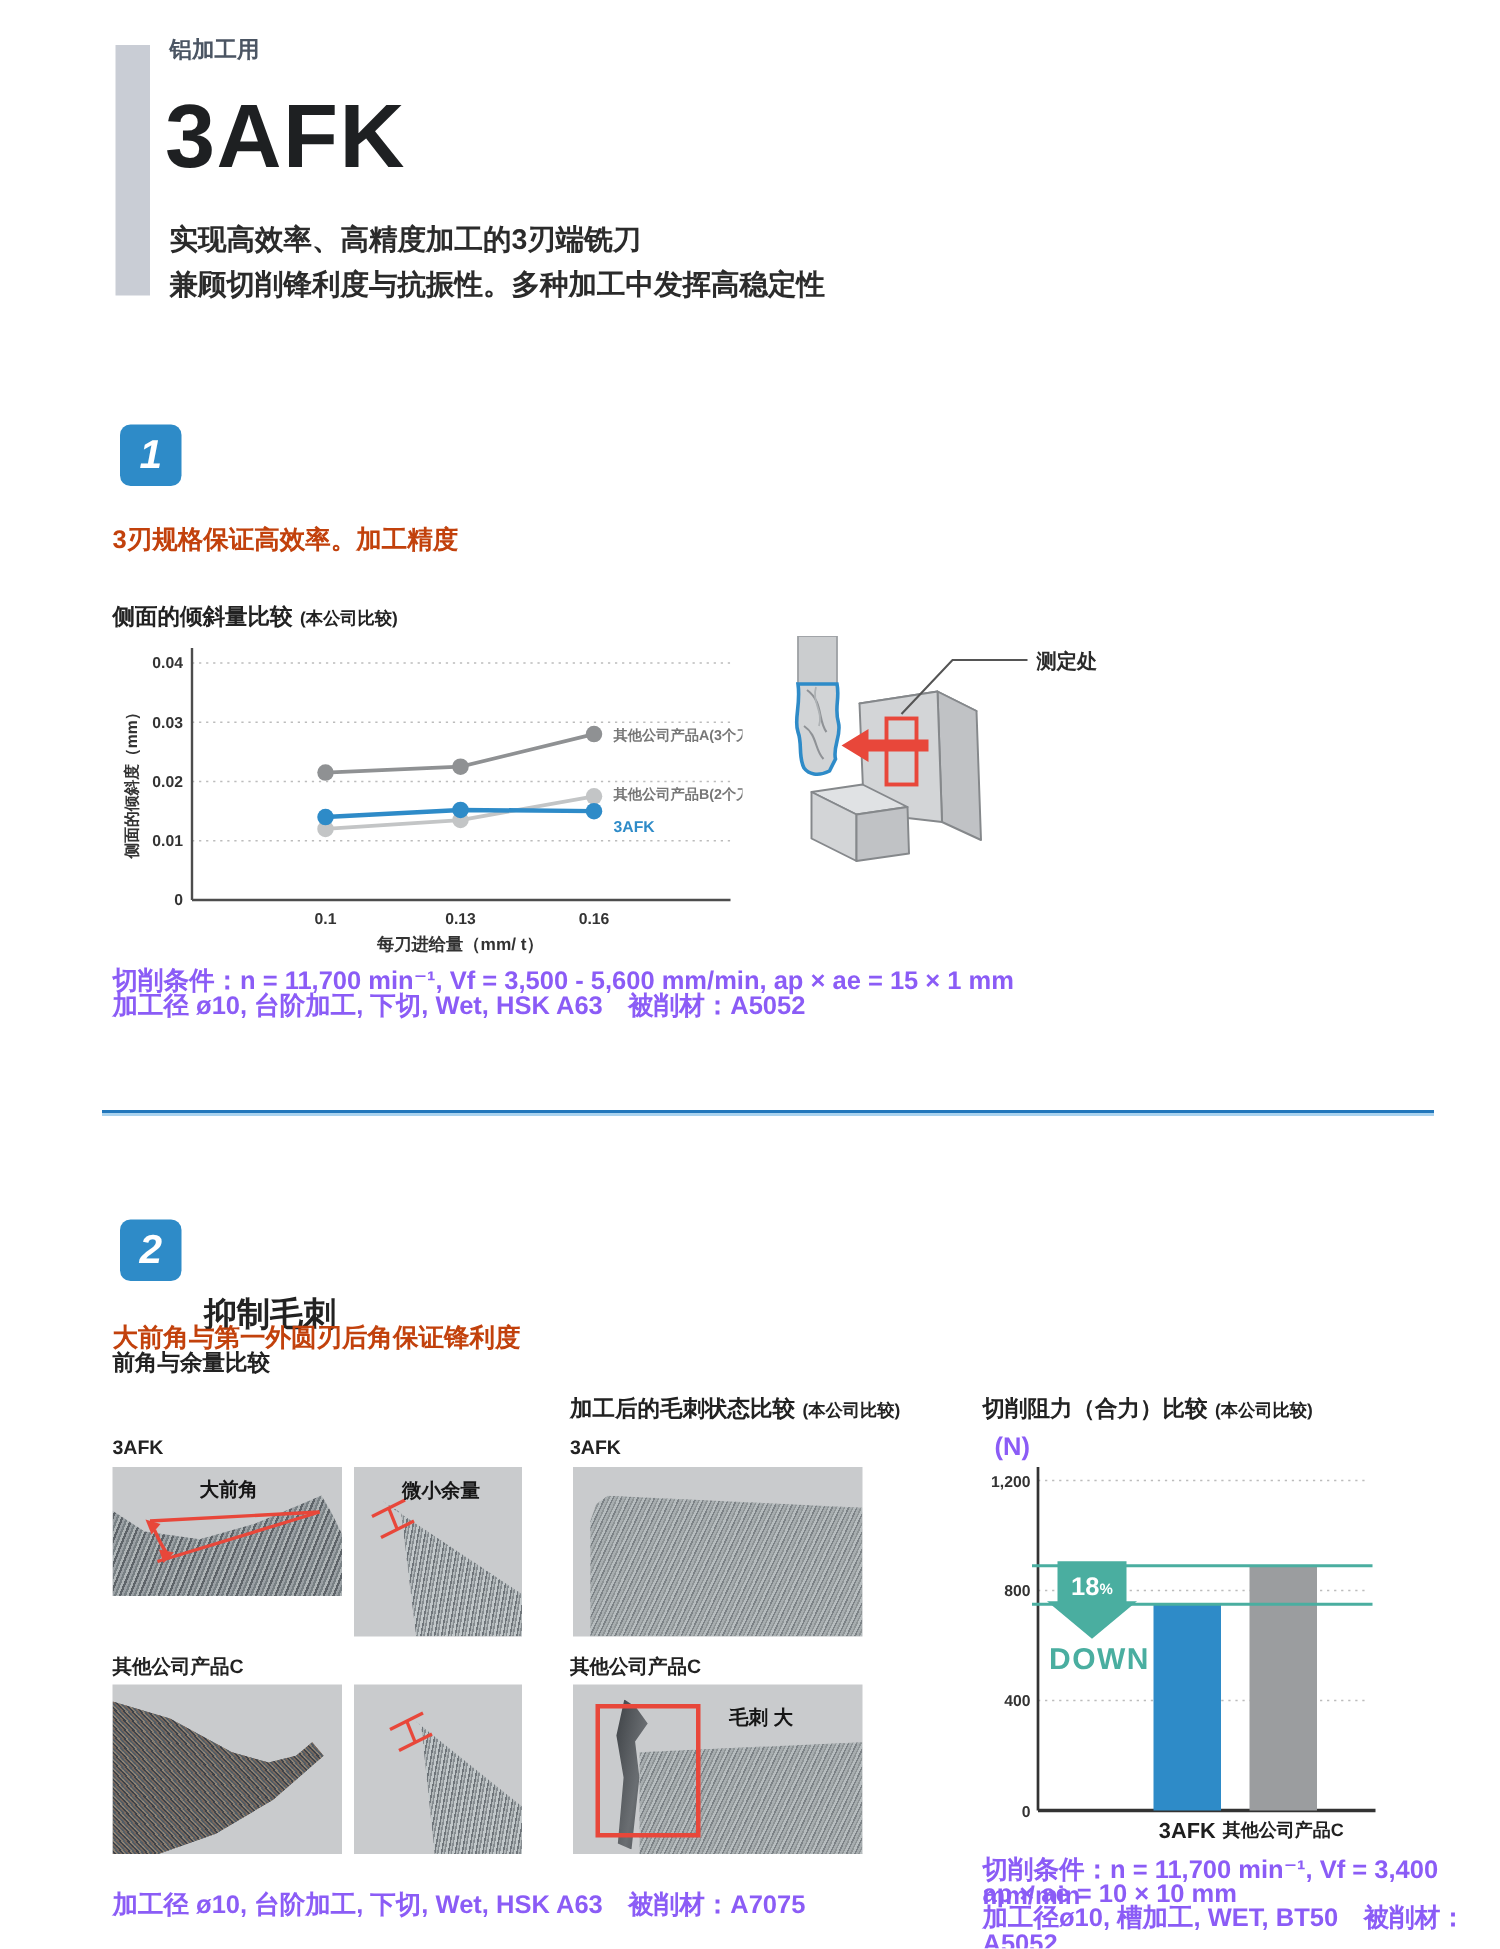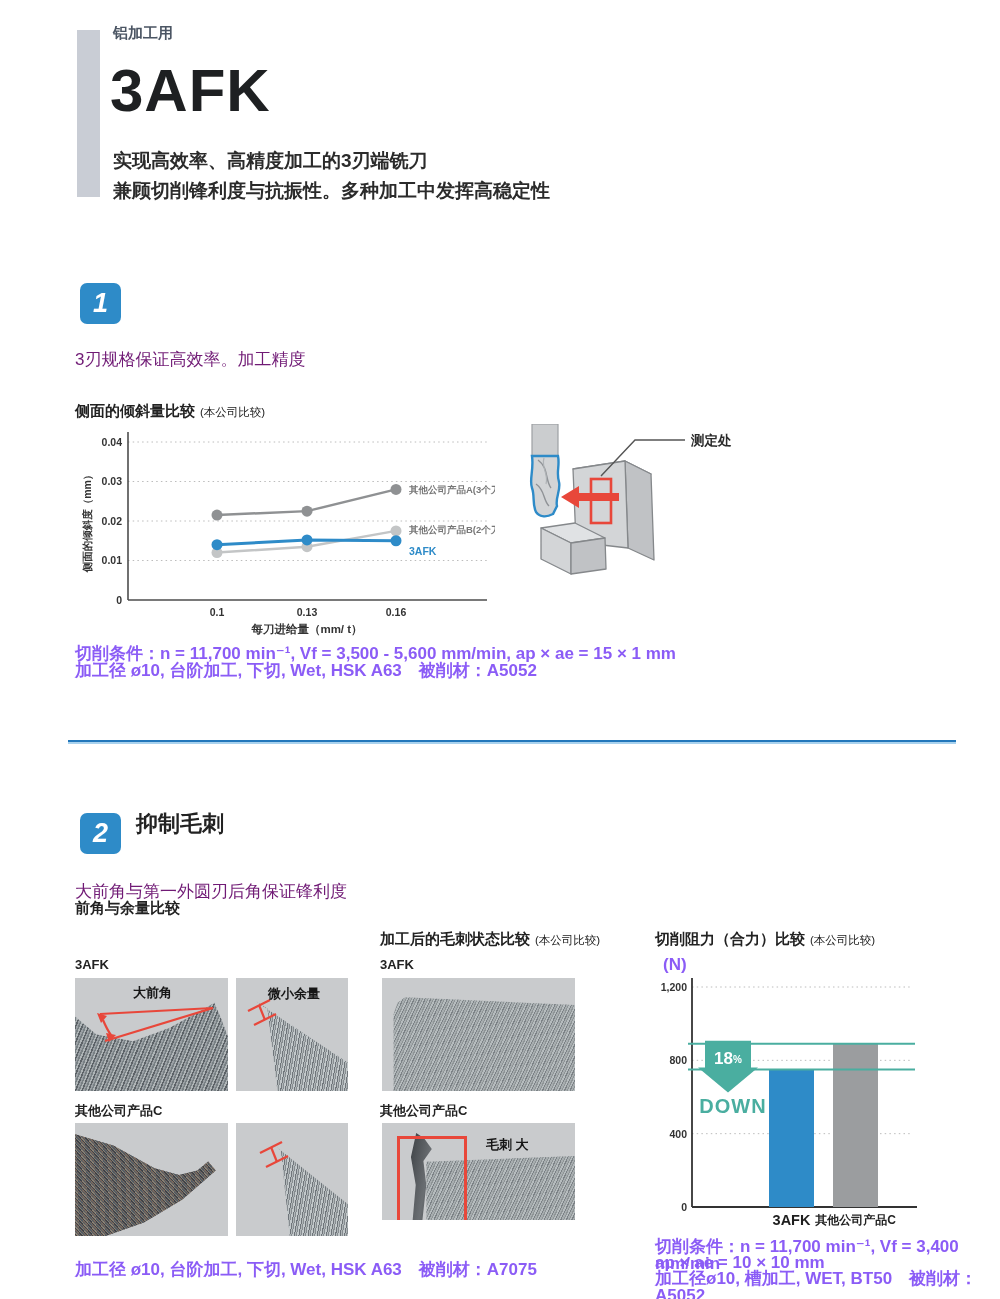--- a/index.html
+++ b/index.html
@@ -11,24 +11,24 @@
   .accent-bar{left:77px;top:30px;width:23px;height:167px;background:#c9cdd5;}
   .category{left:113px;top:24px;font-size:15px;font-weight:700;color:#4b5563;text-align:center;}
   .product{left:110px;top:56px;font-size:60px;font-weight:700;color:#1e2022;letter-spacing:1px;}
   .tagline{left:113px;top:146px;font-size:19px;font-weight:700;line-height:30px;color:#2b2b2b;white-space:pre-line;}
 
   
   .badge{width:41px;height:41px;border-radius:7px;background:#2e8bc8;color:#fff;
          display:flex;align-items:center;justify-content:center;
          font-size:27px;font-style:italic;font-weight:700;}
   .sec-title{font-size:22px;font-weight:700;color:#222;}
-  .sec-sub{font-size:17px;font-weight:400;color:#701a75;}
+  .sec-sub{font-size:17px;font-weight:700;color:#c2410c;}
 
   .chart-title{font-size:15px;font-weight:700;color:#222;}
-  .title-suffix{font-size:11.5px;font-weight:400;margin-left:5px;}
+  .title-suffix{font-size:11.5px;font-weight:700;margin-left:5px;}
 
   .cond{font-size:17px;font-weight:600;line-height:17px;color:#8b5cf6;}
 
   .divider{left:68px;top:740px;width:888px;height:4px;
            background:linear-gradient(to bottom,#2277bb 0 2px,#a9d2ee 2px 4px);}
 
   .col-title{font-size:15px;font-weight:700;color:#222;}
   .row-label{font-size:13px;font-weight:700;color:#222;}
 
   
@@ -124,35 +124,35 @@
   </svg>
 
   <div class="abs cond" style="left:75px;top:645px">切削条件：n = 11,700 min⁻¹,  Vf = 3,500 - 5,600 mm/min,  ap × ae = 15 × 1 mm</div>
   <div class="abs cond" style="left:75px;top:662px">加工径 ø10,  台阶加工,  下切,  Wet,  HSK A63　被削材：A5052</div>
 
   <div class="abs divider"></div>
 
   <div class="abs badge" style="left:80px;top:813px">
     <span>2</span>
   </div>
-  <div class="abs sec-title" style="left:136px;top:809px">抑制毛刺</div>
+  <div class="abs sec-title" style="left:136px;top:861px">抑制毛刺</div>
   <div class="abs sec-sub" style="left:75px;top:880px">大前角与第一外圆刃后角保证锋利度</div>
 
   <div class="abs col-title" style="left:75px;top:899px">前角与余量比较</div>
   <div class="abs col-title" style="left:380px;top:930px">
     <span>加工后的毛刺状态比较</span><span class="title-suffix">(本公司比较)</span>
   </div>
   <div class="abs col-title" style="left:655px;top:930px">
     <span>切削阻力（合力）比较</span><span class="title-suffix">(本公司比较)</span>
   </div>
 
   <div class="abs row-label" style="left:75px;top:957px">3AFK</div>
   <div class="abs row-label" style="left:380px;top:957px">3AFK</div>
 
-  <div class="photo" style="left:75px;top:978px;width:153px;height:113px">
+  <div class="photo" style="left:75px;top:978px;width:153px;height:86px">
     <div class="metal stripes-dark" style="clip-path:polygon(0 34%,14% 50%,38% 56%,62% 44%,86% 26%,91% 22%,95% 34%,100% 52%,100% 100%,0 100%)"></div>
     <svg width="153" height="113">
       <line x1="25" y1="36" x2="138" y2="30" stroke="#e8473a" stroke-width="2.2"></line>
       <line x1="138" y1="30" x2="30" y2="63" stroke="#e8473a" stroke-width="2.2"></line>
       <path d="M28,42 C31,49 33,53 36,57" fill="none" stroke="#e8473a" stroke-width="2.2"></path>
       <polygon points="22,35 32,38 26,45" fill="#e8473a"></polygon>
       <polygon points="31,55 41,57 34,64" fill="#e8473a"></polygon>
     </svg>
     <div class="photo-label" style="left:58px;top:6px">大前角</div>
   </div>
@@ -176,21 +176,21 @@
     <div class="metal speckle" style="clip-path:polygon(0 10%,25% 20%,52% 40%,68% 46%,80% 42%,87% 34%,92% 42%,70% 68%,45% 88%,20% 100%,0 100%)"></div>
   </div>
   <div class="photo" style="left:236px;top:1123px;width:112px;height:113px">
     <div class="metal stripes-blade" style="clip-path:polygon(30% 17%,37% 22%,100% 72%,100% 100%,48% 100%,40% 24%)"></div>
     <svg width="112" height="113">
       <line x1="24" y1="30" x2="46" y2="19" stroke="#e8473a" stroke-width="2.2"></line>
       <line x1="30" y1="44" x2="52" y2="33" stroke="#e8473a" stroke-width="2.2"></line>
       <line x1="35" y1="24" x2="41" y2="39" stroke="#e8473a" stroke-width="2.2"></line>
     </svg>
   </div>
-  <div class="photo" style="left:382px;top:1123px;width:193px;height:97px">
+  <div class="photo" style="left:382px;top:1123px;width:193px;height:113px">
     <div class="metal stripes-fine" style="clip-path:polygon(23% 40%,100% 34%,100% 100%,23% 100%)"></div>
     <div class="burr" style="left:27px;top:10px;width:24px;height:100px;clip-path:polygon(30% 0,62% 5%,95% 16%,60% 28%,72% 52%,50% 100%,12% 96%,28% 52%,8% 24%)"></div>
     <div class="red-rect" style="left:15px;top:13px;width:64px;height:83px"></div>
     <div class="photo-label" style="left:104px;top:13px">毛刺 大</div>
   </div>
 
   <div class="abs cond" style="left:75px;top:1261px">加工径 ø10,  台阶加工,  下切,  Wet, HSK A63　被削材：A7075</div>
 
   <div class="abs cond" style="left:663px;top:956px">(N)</div>
   <svg id="bar-chart-svg" class="abs" style="left:655px;top:972px" width="305" height="262">

